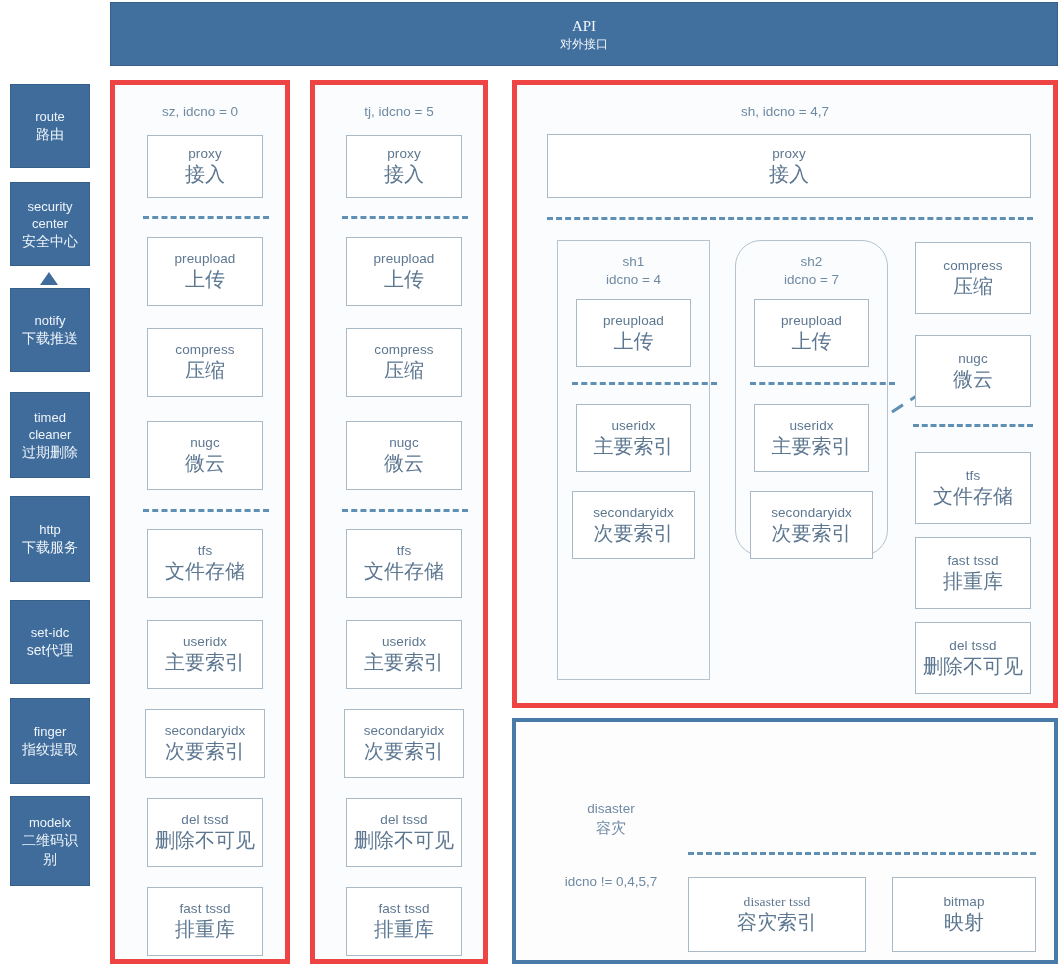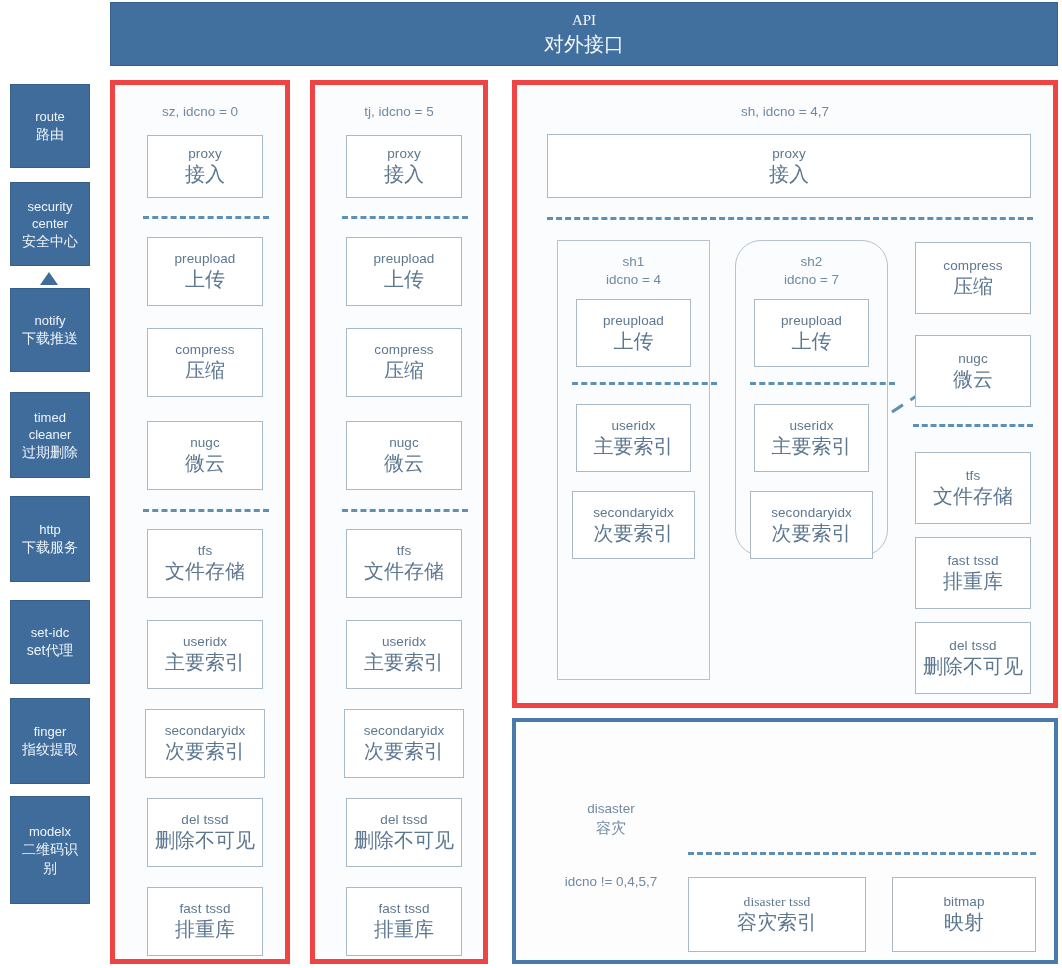--- a/index.html
+++ b/index.html
@@ -71,21 +71,21 @@
     background: #416f9e;
     border: 1px solid #35608c;
     color: #f1f6fb;
     display: flex;
     flex-direction: column;
     align-items: center;
     justify-content: center;
     line-height: 1.35;
   }
   #api-header .en { font-size: 15px; font-family: Liberation Serif, serif; }
-  #api-header .cn { font-size: 20px; }
+  #api-header .cn { font-size: 12px; }
 
   
   .panel {
     position: absolute;
     box-sizing: border-box;
     background: #fbfcfd;
     border: 5px solid #ef4444;
   }
   .panel-title {
     position: absolute;
@@ -172,21 +172,21 @@
   <div class="side-item" style="top:600px;height:84px;">
     <span class="en">set-idc</span>
     <span class="cn">set代理</span>
   </div>
 
   <div class="side-item" style="top:698px;height:86px;">
     <span class="en">finger</span>
     <span class="cn">指纹提取</span>
   </div>
 
-  <div class="side-item" style="top:796px;height:108px;padding:0 6px;">
+  <div class="side-item" style="top:796px;height:90px;padding:0 6px;">
     <span class="en">modelx</span>
     <span class="cn">二维码识别</span>
   </div>
 </div>
 
 <div id="api-header">
   <span class="en">API</span>
   <span class="cn">对外接口</span>
 </div>
 

